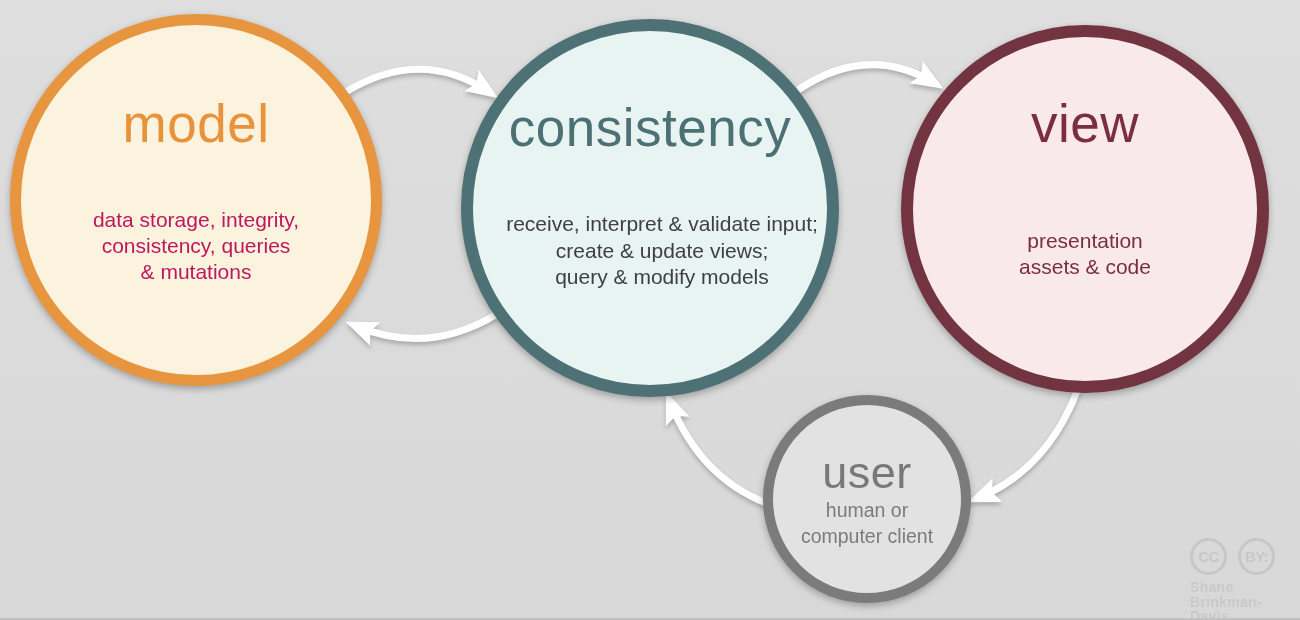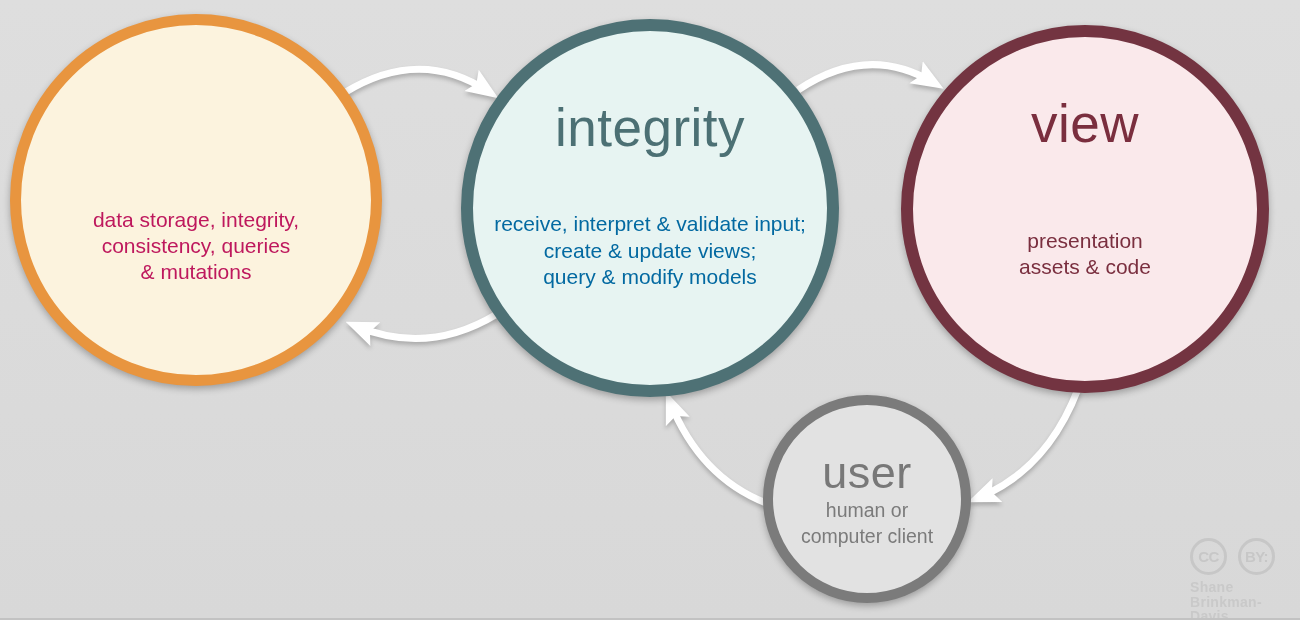--- a/index.html
+++ b/index.html
@@ -46,21 +46,21 @@
     background: #fcf3de; border: 11px solid #e8953f;
   }
   .node-model .title { top: 28%; color: #e8923c; }
   .node-model .desc  { top: 63%; color: #be185d; }
 
   .node-controller {
     left: 461px; top: 19px; width: 378px; height: 378px;
     background: #e7f4f2; border: 12px solid #4e7175;
   }
   .node-controller .title { top: 27%; color: #4c7074; }
-  .node-controller .desc  { top: 62%; color: #0369a1; }
+  .node-controller .desc  { top: 62%; color: #404040; margin-left: 12px; }
 
   .node-view {
     left: 901px; top: 25px; width: 368px; height: 368px;
     background: #fae9eb; border: 12px solid #733441;
   }
   .node-view .title { top: 25%; color: #7a2e3e; }
   .node-view .desc  { top: 63%; color: #7a2f3f; }
 
   .node-user {
     left: 763px; top: 395px; width: 208px; height: 208px;
@@ -108,27 +108,28 @@
     <g fill="none" stroke="#ffffff" stroke-width="7">
       <path d="M 344 93 Q 420 46 489 92" marker-end="url(#ah)"></path>
       <path d="M 798 90 Q 868 43 934 83" marker-end="url(#ah)"></path>
       <path d="M 497 314 Q 428 356 356 326" marker-end="url(#ah)"></path>
       <path d="M 1078 389 Q 1047 470 978 498" marker-end="url(#ah)"></path>
       <path d="M 766 503 Q 700 477 670 402" marker-end="url(#ah)"></path>
     </g>
   </svg>
 
   <div class="circle node-model">
+    <div class="title">model</div>
     <div class="desc">data storage, integrity,
 consistency, queries
 &amp; mutations</div>
   </div>
 
   <div class="circle node-controller">
-    <div class="title">integrity</div>
+    <div class="title">consistency</div>
     <div class="desc">receive, interpret &amp; validate input;
 create &amp; update views;
 query &amp; modify models</div>
   </div>
 
   <div class="circle node-user">
     <div class="title">user</div>
     <div class="desc">human or
 computer client</div>
   </div>

